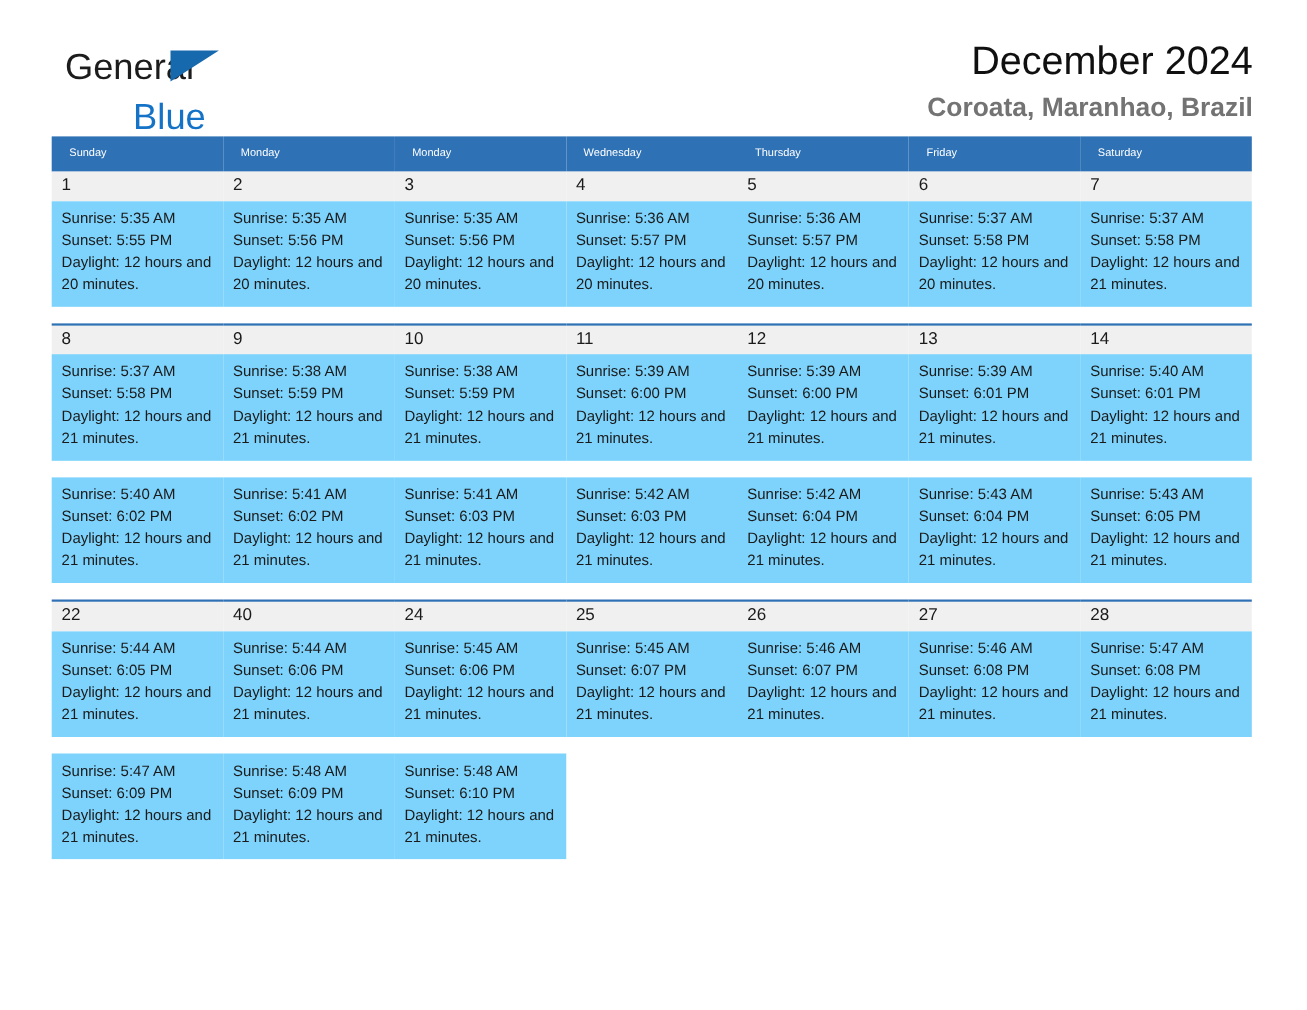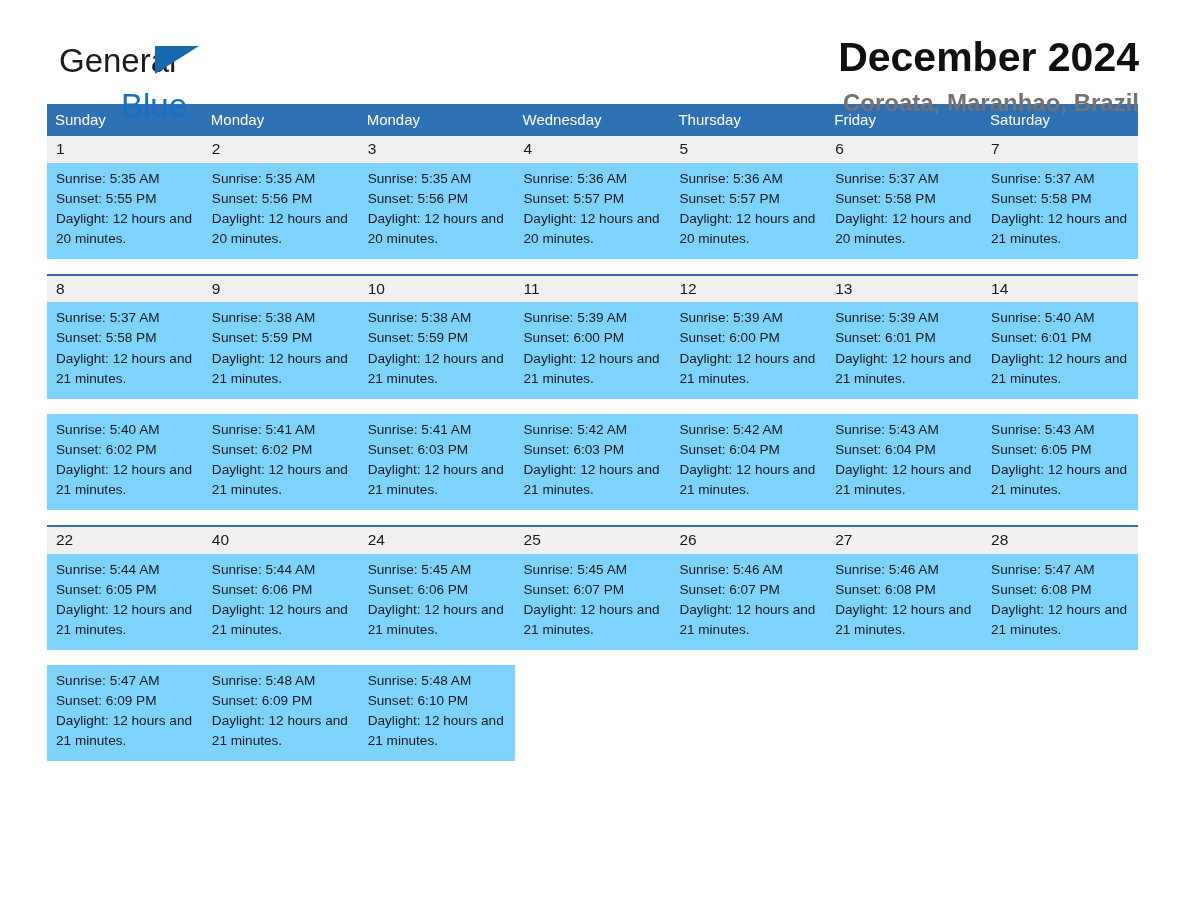--- a/index.html
+++ b/index.html
@@ -19,21 +19,21 @@
     position: relative;
     width: 1188px;
     height: 918px;
     box-sizing: border-box;
     padding: 0 47px;
   }
 
   
   .header {
     position: relative;
-    height: 104px;
+    height: 124px;
   }
 
   .brand {
     position: absolute;
     left: 12px;
     top: 44px;
     line-height: 1;
     user-select: none;
   }
   .brand-row1 {
@@ -63,22 +63,22 @@
     line-height: 1;
   }
 
   .titles {
     position: absolute;
     right: 2px;
     top: 36px;
     text-align: right;
   }
   .month-title {
-    font-size: 41px;
-    font-weight: 700;
+    font-size: 36px;
+    font-weight: 400;
     color: #101010;
     line-height: 1.05;
     white-space: nowrap;
   }
   .location-title {
     margin-top: 11px;
     font-size: 24px;
     font-weight: 700;
     color: #737373;
     line-height: 1.05;
@@ -88,24 +88,24 @@
   
   .calendar {
     width: 1091px;
     border-collapse: collapse;
     table-layout: fixed;
   }
 
   .dow-row th {
     background: #2e71b5;
     color: #ffffff;
-    font-size: 15px;
+    font-size: 10px;
     font-weight: 400;
     text-align: left;
-    padding: 7px 0 8px 8px;
+    padding: 7px 0 8px 16px;
     height: 17px;
     line-height: 1;
     margin-top: 40px;
   }
 
   .week-sep td {
     padding: 0;
     height: 15px;
     background: #ffffff;
     border: none;

